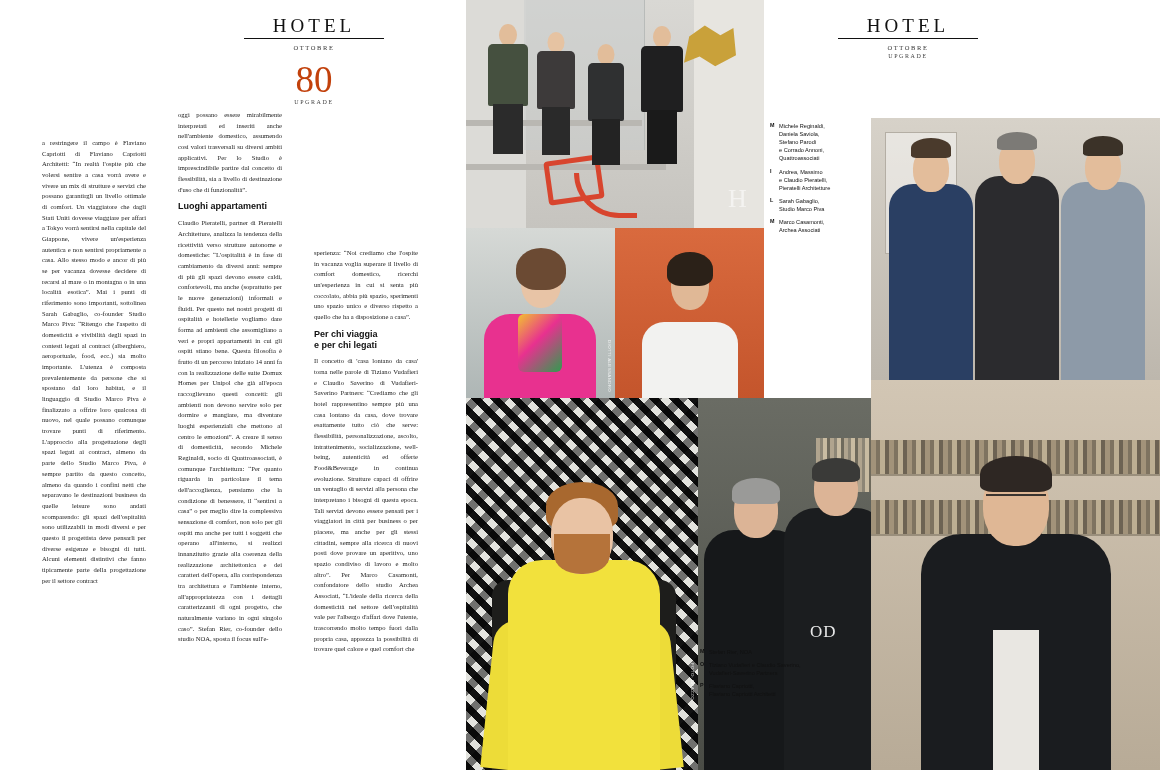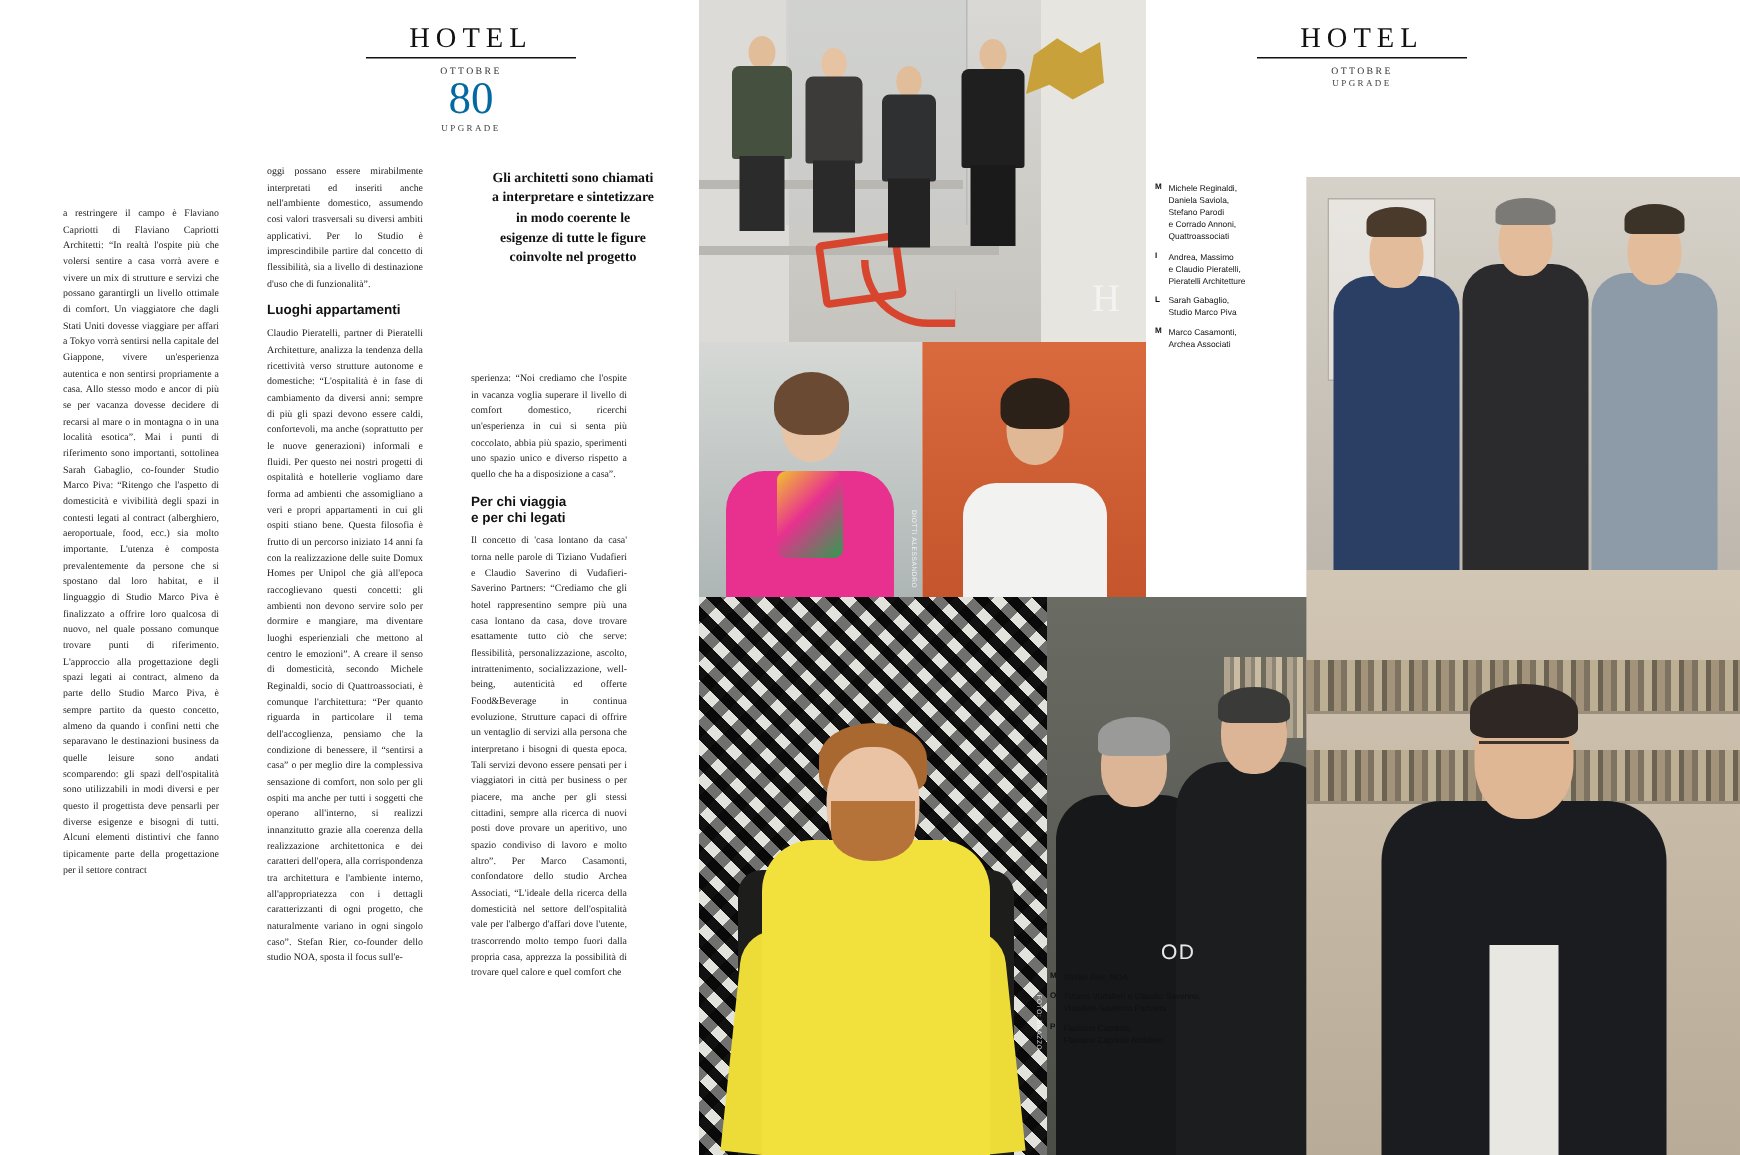--- a/index.html
+++ b/index.html
@@ -18,21 +18,21 @@
 
   
   .masthead{position:absolute;text-align:center;width:140px;}
   .mh-logo{
     font-family:"Liberation Serif", serif;
     font-size:19px;letter-spacing:4px;font-weight:400;
     color:#111;line-height:1;
     border-bottom:1px solid #111;padding-bottom:3px;
   }
   .mh-month{font-size:6.5px;letter-spacing:1.6px;color:#333;margin-top:5px;text-transform:uppercase;}
-  .mh-num{font-family:"Liberation Serif", serif;font-size:30px;line-height:0.95;margin-top:1px;color:#0369a1;}
+  .mh-num{font-family:"Liberation Serif", serif;font-size:37px;line-height:0.95;margin-top:11px;color:#c2410c;}
   .mh-up{font-size:6px;letter-spacing:1.6px;color:#444;margin-top:2px;text-transform:uppercase;}
 
   
   .col{
     position:absolute;
     font-size:6.6px;
     line-height:1.62;
     text-align:justify;
     color:#1b1b1b;
     font-family:"Liberation Serif", serif;
@@ -172,40 +172,40 @@
     opacity:.8;
   }
   .watermark-h{
     position:absolute;
     font-family:"Liberation Serif", serif;
     font-size:26px;color:rgba(255,255,255,.55);
     line-height:1;
   }
   .logo-od{
     position:absolute;
-    font-family:Liberation Sans, sans-serif;
-    font-size:14px;color:rgba(255,255,255,.9);
+    font-family:Liberation Serif, serif;
+    font-size:17px;color:rgba(255,255,255,.9);
     letter-spacing:1px;
+    margin-left:36px;
   }
 </style>
 </head>
 <body>
 
 <div class="page">
 
   <div class="left-page">
 
     <div class="masthead" style="left:244px;top:16px;">
       <div class="mh-logo">HOTEL</div>
       <div class="mh-month">OTTOBRE</div>
       <div class="mh-num">80</div>
       <div class="mh-up">UPGRADE</div>
     </div>
 
-    <div class="pullquote" style="left:327px;top:112px;">Gli architetti sono chiamati a interpretare e sintetizzare in modo coerente le esigenze di tutte le figure coinvolte nel progetto</div>
 
     <div class="col" style="left:42px;top:138px;width:104px;height:600px;">
       <p>a restringere il campo è Flaviano Capriotti di Flaviano Capriotti Architetti: “In realtà l'ospite più che volersi sentire a casa vorrà avere e vivere un mix di strutture e servizi che possano garantirgli un livello ottimale di comfort. Un viaggiatore che dagli Stati Uniti dovesse viaggiare per affari a Tokyo vorrà sentirsi nella capitale del Giappone, vivere un'esperienza autentica e non sentirsi propriamente a casa. Allo stesso modo e ancor di più se per vacanza dovesse decidere di recarsi al mare o in montagna o in una località esotica”.
 Mai i punti di riferimento sono importanti, sottolinea Sarah Gabaglio, co-founder Studio Marco Piva: “Ritengo che l'aspetto di domesticità e vivibilità degli spazi in contesti legati al contract (alberghiero, aeroportuale, food, ecc.) sia molto importante. L'utenza è composta prevalentemente da persone che si spostano dal loro habitat, e il linguaggio di Studio Marco Piva è finalizzato a offrire loro qualcosa di nuovo, nel quale possano comunque trovare punti di riferimento. L'approccio alla progettazione degli spazi legati ai contract, almeno da parte dello Studio Marco Piva, è sempre partito da questo concetto, almeno da quando i confini netti che separavano le destinazioni business da quelle leisure sono andati scomparendo: gli spazi dell'ospitalità sono utilizzabili in modi diversi e per questo il progettista deve pensarli per diverse esigenze e bisogni di tutti. Alcuni elementi distintivi che fanno tipicamente parte della progettazione per il settore contract</p>
     </div>
 
     <div class="col" style="left:178px;top:110px;width:104px;height:628px;">
       <p>oggi possano essere mirabilmente interpretati ed inseriti anche nell'ambiente domestico, assumendo così valori trasversali su diversi ambiti applicativi. Per lo Studio è imprescindibile partire dal concetto di flessibilità, sia a livello di destinazione d'uso che di funzionalità”.</p>
       <div class="subhead">Luoghi appartamenti</div>
       <p>Claudio Pieratelli, partner di Pieratelli Architetture, analizza la tendenza della ricettività verso strutture autonome e domestiche: “L'ospitalità è in fase di cambiamento da diversi anni: sempre di più gli spazi devono essere caldi, confortevoli, ma anche (soprattutto per le nuove generazioni) informali e fluidi. Per questo nei nostri progetti di ospitalità e hotellerie vogliamo dare forma ad ambienti che assomigliano a veri e propri appartamenti in cui gli ospiti stiano bene. Questa filosofia è frutto di un percorso iniziato 14 anni fa con la realizzazione delle suite Domux Homes per Unipol che già all'epoca raccoglievano questi concetti: gli ambienti non devono servire solo per dormire e mangiare, ma diventare luoghi esperienziali che mettono al centro le emozioni”.

